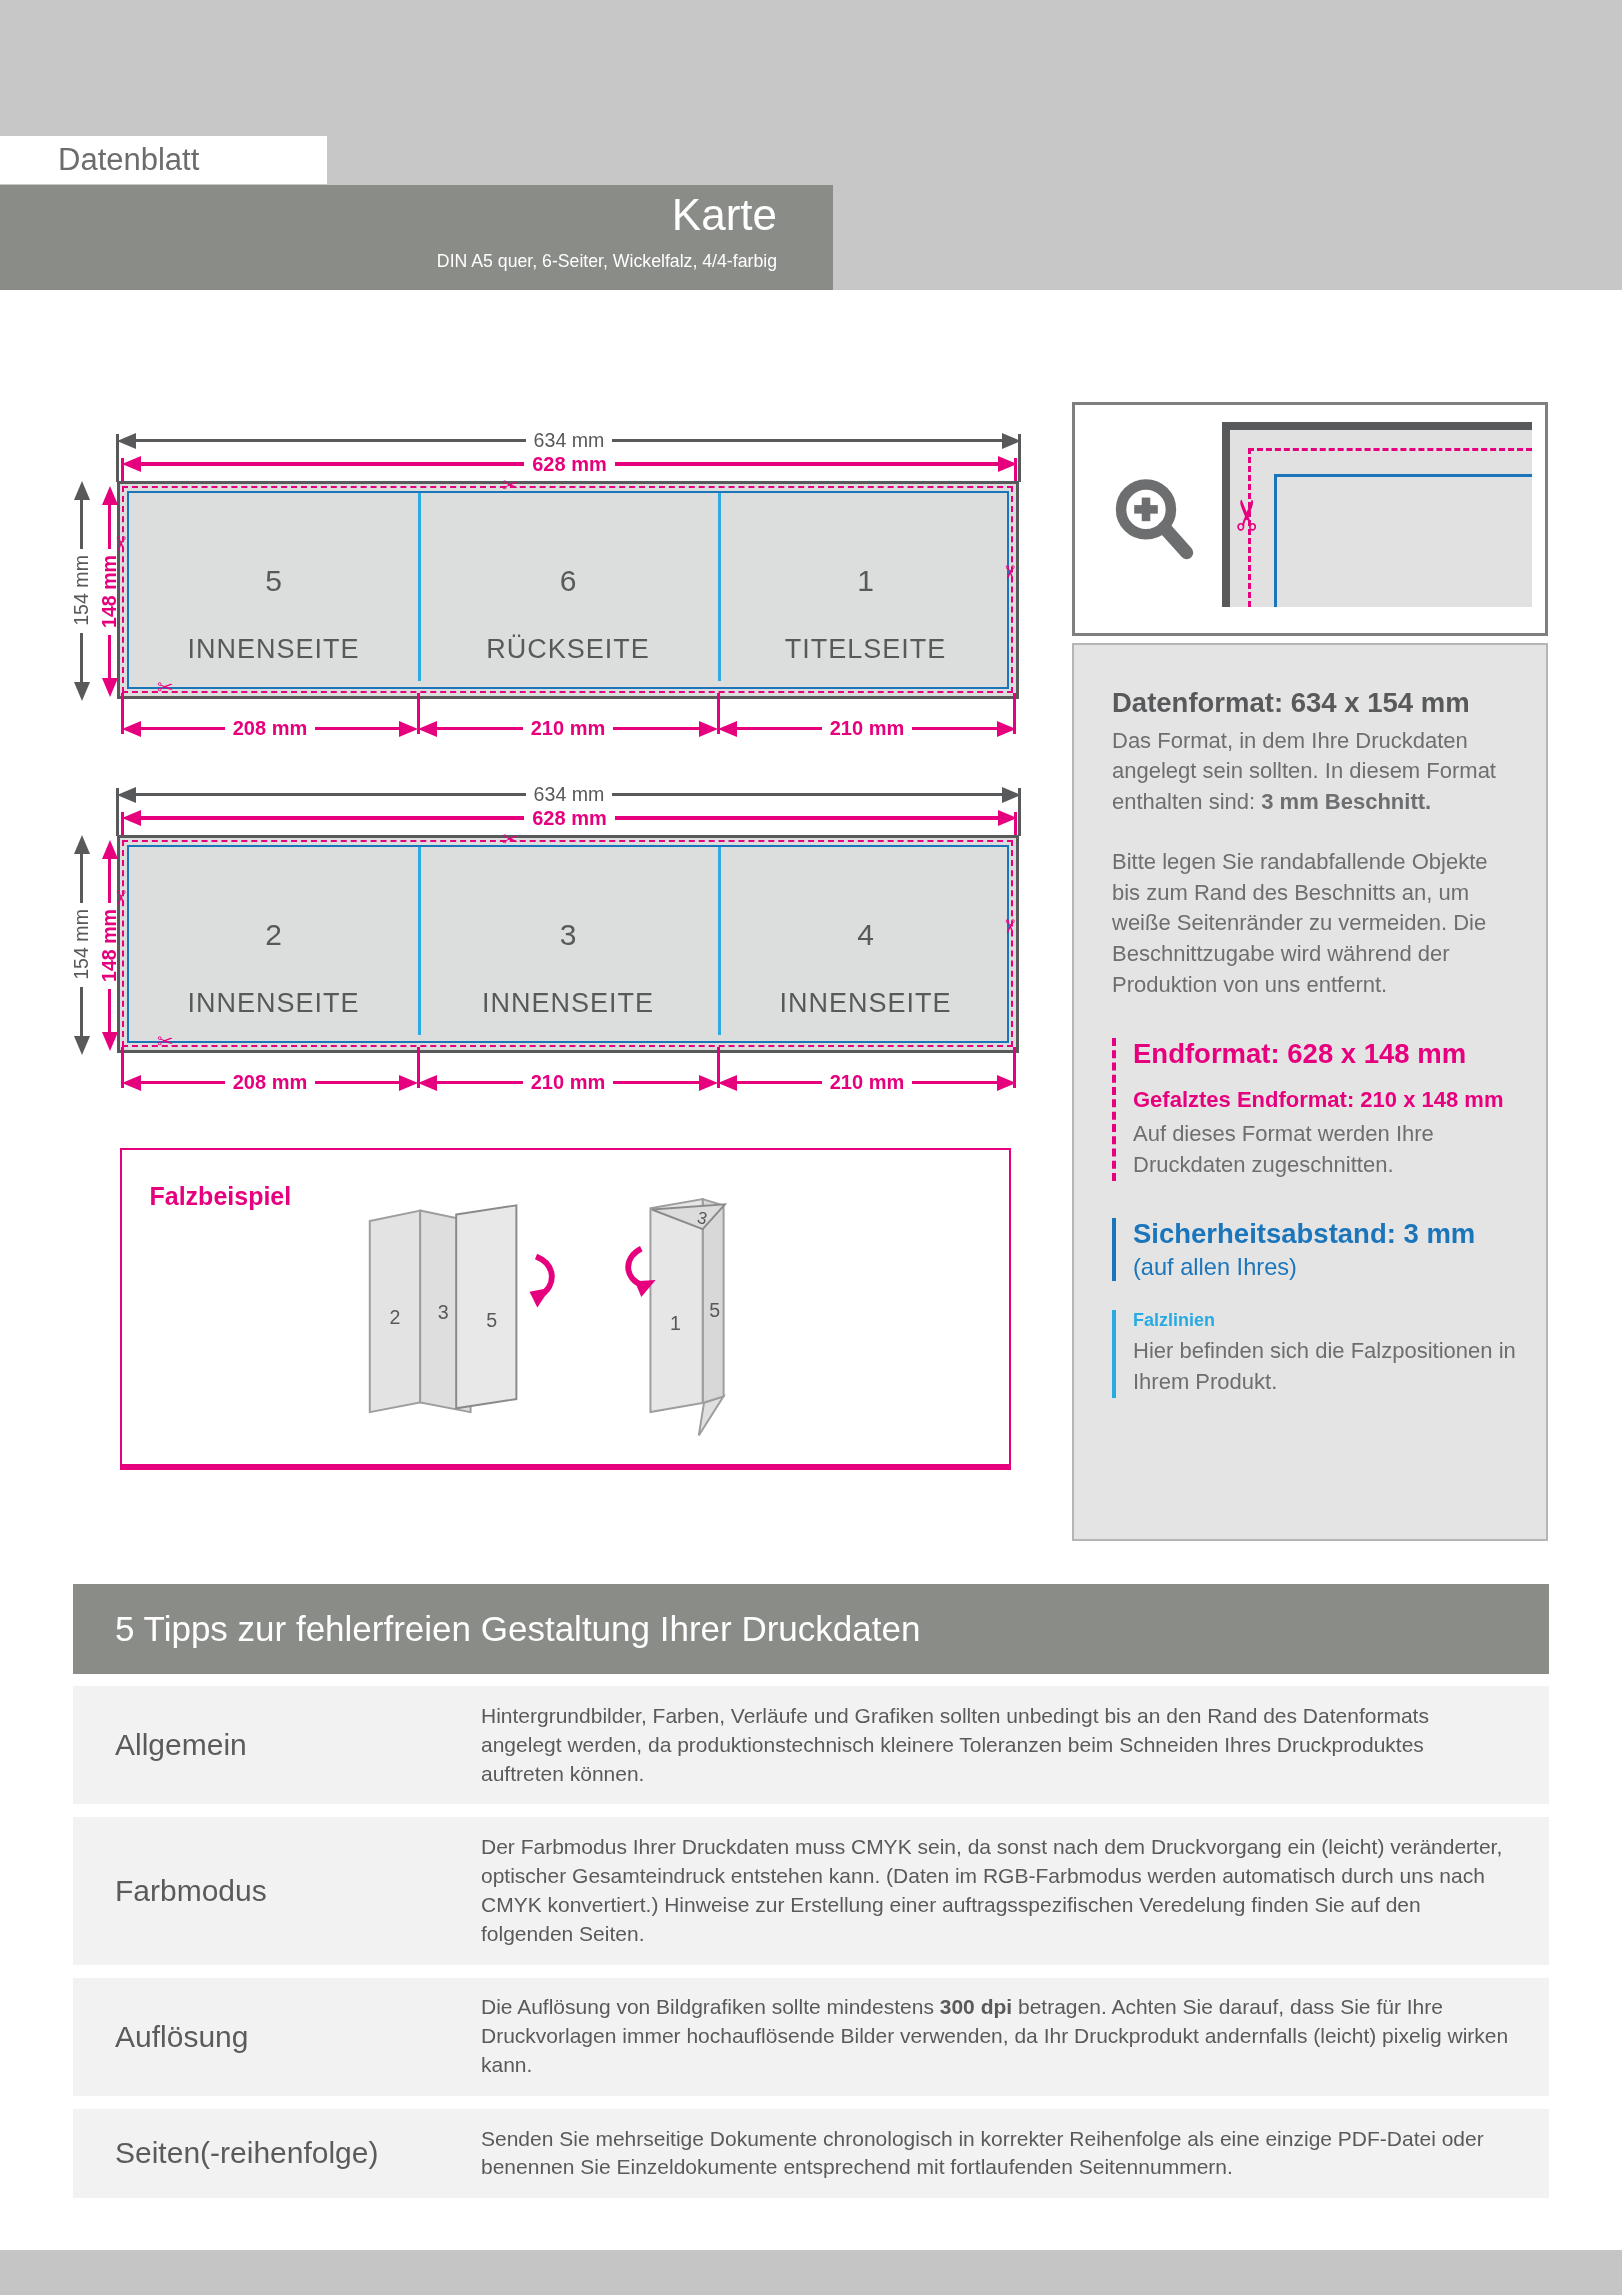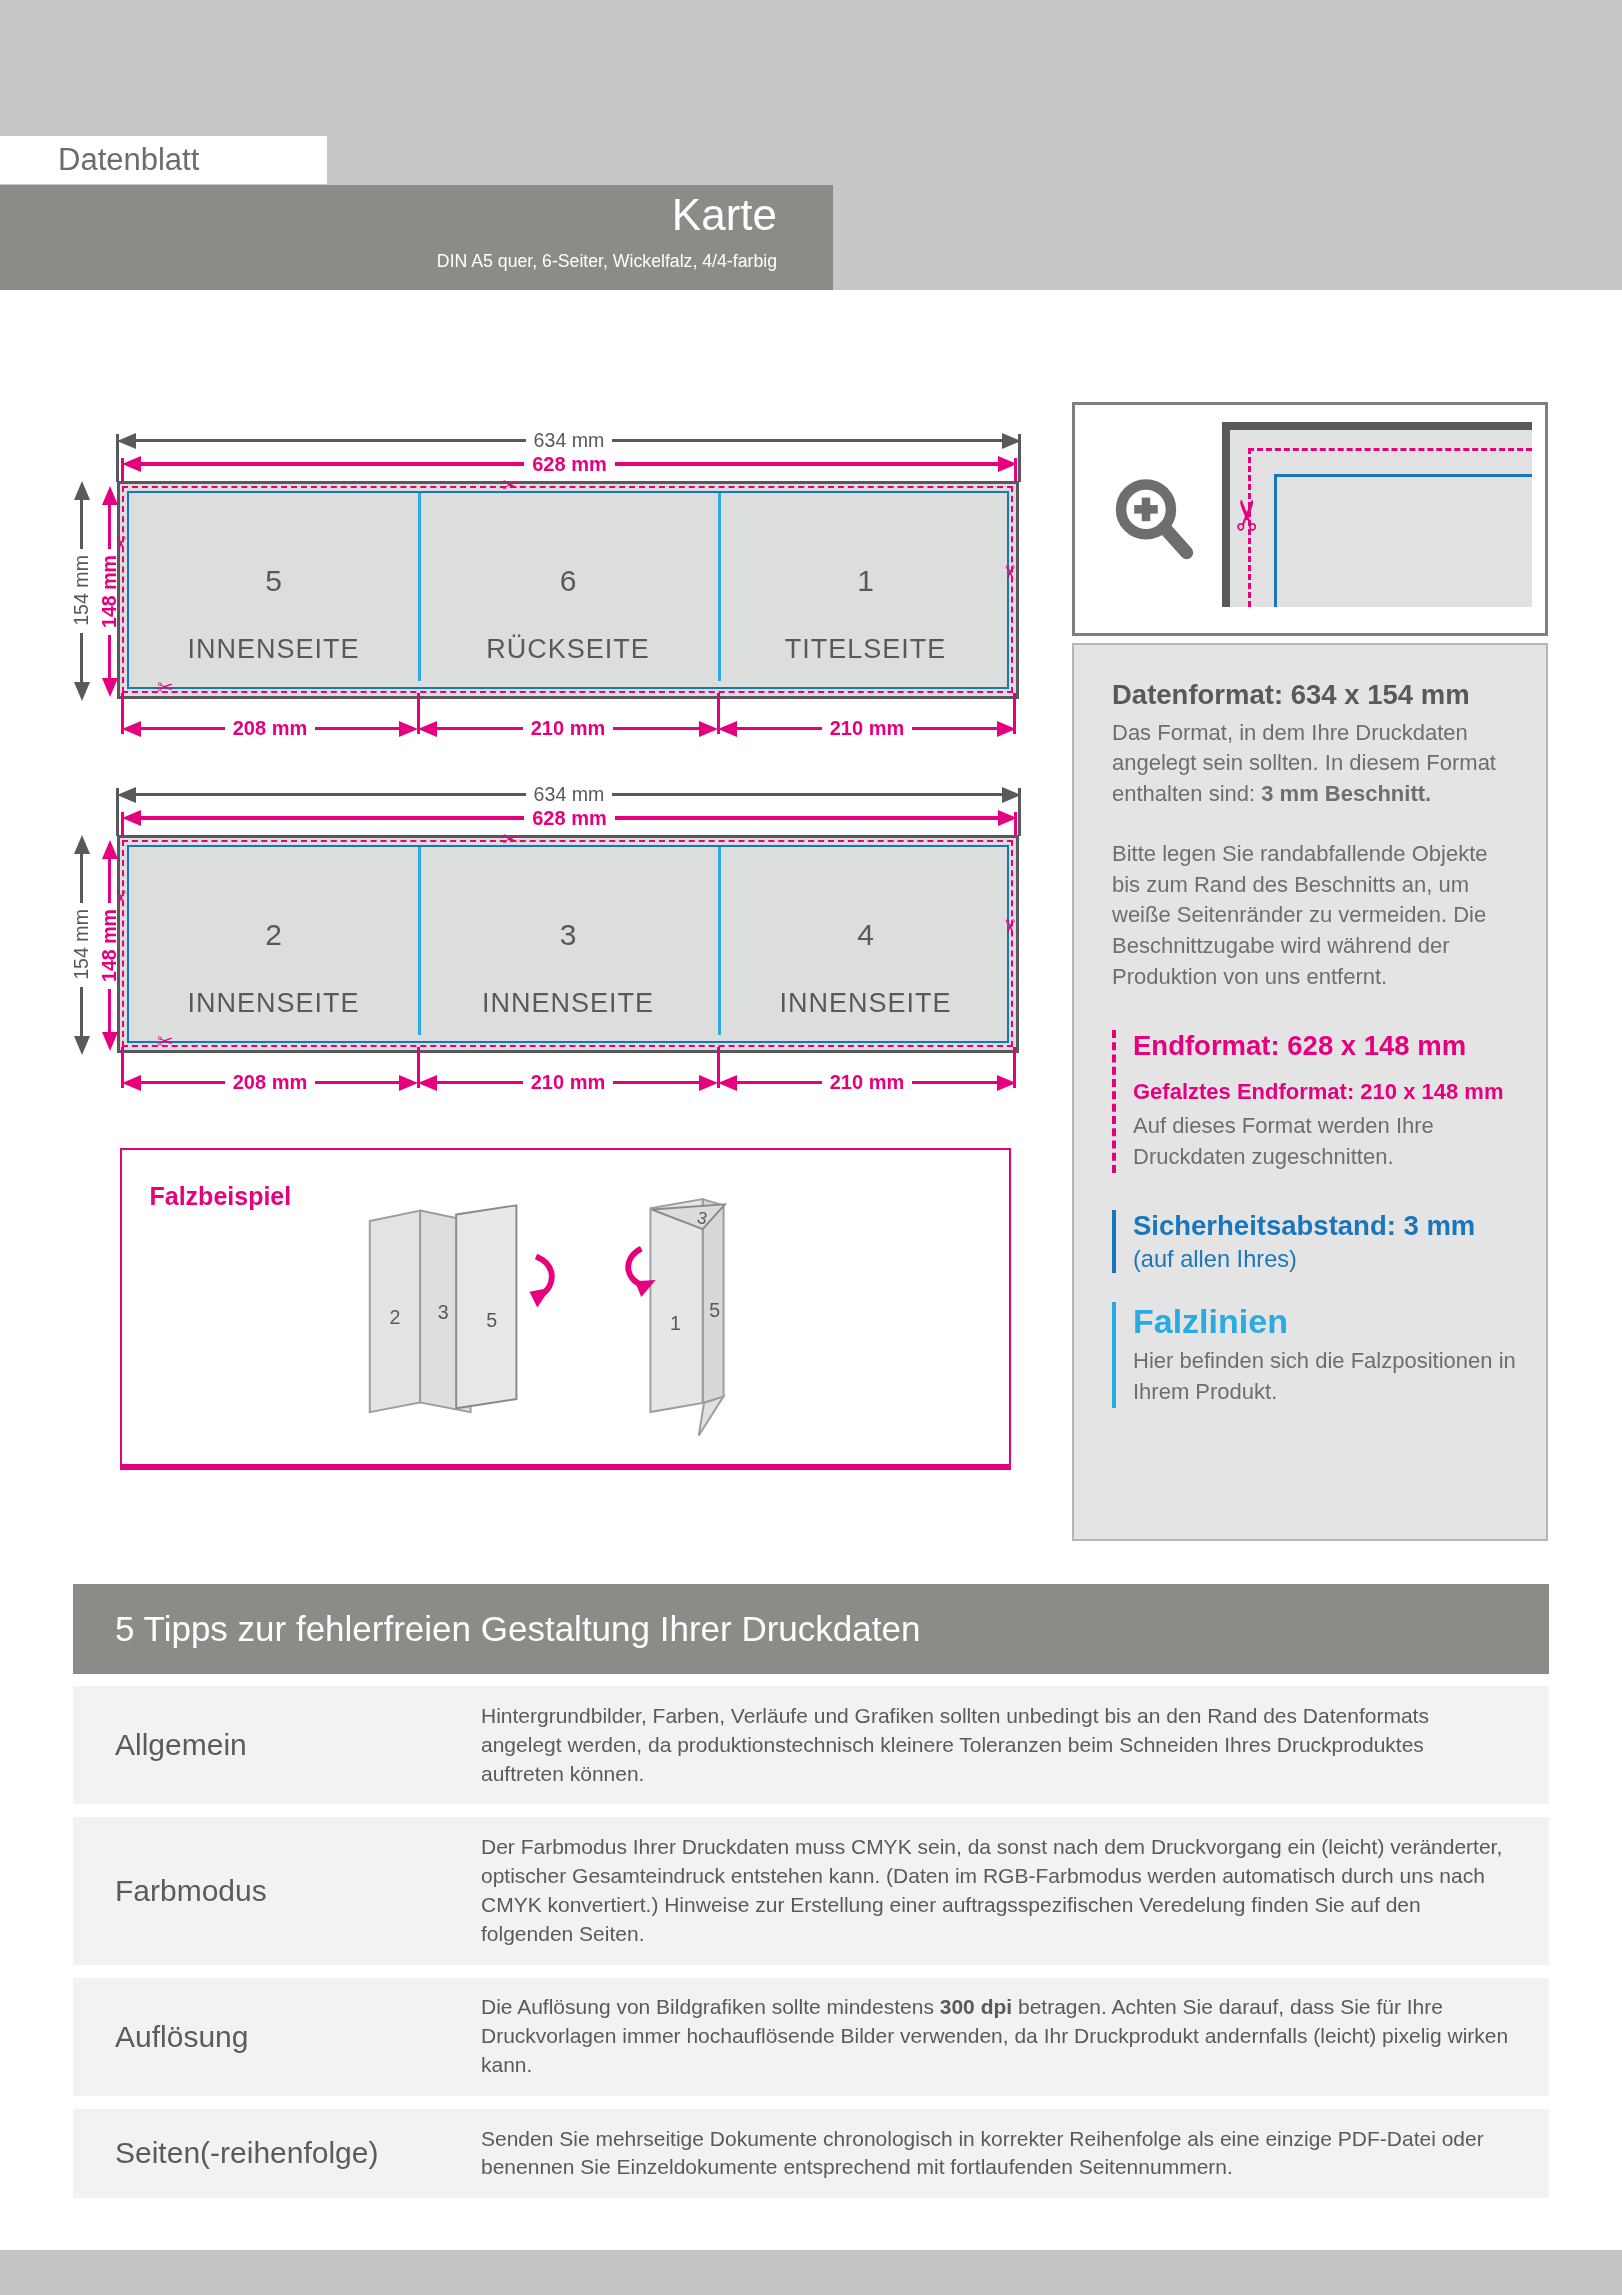--- a/index.html
+++ b/index.html
@@ -70,21 +70,21 @@
   .sidepanel .h1{font-size:27.5px;font-weight:700;color:#58595b;}
   .sidepanel p{margin:6.5px 0 0 0;font-size:22px;line-height:1.4;color:#6d6e70;}
   .sidepanel .sec{margin-top:37px;}
   .sidepanel .sec.rule-mag{border-left:4.6px dashed #e6007e;padding-left:17px;}
   .sidepanel .sec.rule-blue{border-left:4.6px solid #1b75bb;padding-left:17px;}
   .sidepanel .sec.rule-cyan{border-left:4.6px solid #29abe2;padding-left:17px;}
   .sidepanel .hm{font-size:27.5px;font-weight:700;color:#e6007e;}
   .sidepanel .hm2{font-size:22px;font-weight:700;color:#e6007e;margin-top:17px;}
   .sidepanel .hb{font-size:27.5px;font-weight:700;color:#1b75bb;}
   .sidepanel .hb2{font-size:23.6px;color:#1b75bb;margin-top:3.9px;}
-  .sidepanel .hc{font-size:34px;font-weight:700;color:#29abe2;}
+  .sidepanel .hc{font-size:18px;font-weight:700;color:#29abe2;}
   .bold-inline{font-weight:700;}
 
   
   .tips-header{position:absolute;left:73px;top:1584px;width:1476px;height:90px;background:#8a8c88;
     color:#ffffff;font-size:35px;line-height:90px;padding-left:42px;box-sizing:border-box;}
   .tips-rows{position:absolute;left:73px;top:1686px;width:1476px;display:flex;flex-direction:column;gap:13px;}
   .trow{background:#f2f2f2;display:flex;padding:15.7px 39px 15.7px 42px;box-sizing:border-box;}
   .trow .tlabel{flex:0 0 366px;font-size:30px;color:#5a5b5d;align-self:center;}
   .trow .tbody{flex:1;font-size:21px;line-height:1.38;color:#595a5c;align-self:center;}
 
@@ -314,21 +314,21 @@
     <div class="fill"></div>
     <div class="bar-top"></div>
     <div class="bar-left"></div>
     <div class="dashc"></div>
     <div class="bluec"></div>
     <span class="bigsc">✂</span>
   </div>
 </div>
 
 <div class="sidepanel">
-  <div class="sec" style="margin-top:0;">
+  <div class="sec" style="margin-top:8px;">
     <div class="h1">Datenformat: 634 x 154 mm</div>
     <p><span>Das Format, in dem Ihre Druckdaten angelegt sein sollten. In diesem Format enthalten sind: </span><span class="bold-inline">3 mm Beschnitt.</span></p>
     <p style="margin-top:29px;">Bitte legen Sie randabfallende Objekte bis zum Rand des Beschnitts an, um weiße Seitenränder zu vermeiden. Die Beschnittzugabe wird während der Produktion von uns entfernt.</p>
   </div>
 
   <div class="sec rule-mag">
     <div class="hm">Endformat: 628 x 148 mm</div>
     <div class="hm2">Gefalztes Endformat: 210 x 148 mm</div>
     <p>Auf dieses Format werden Ihre Druckdaten zugeschnitten.</p>
   </div>

